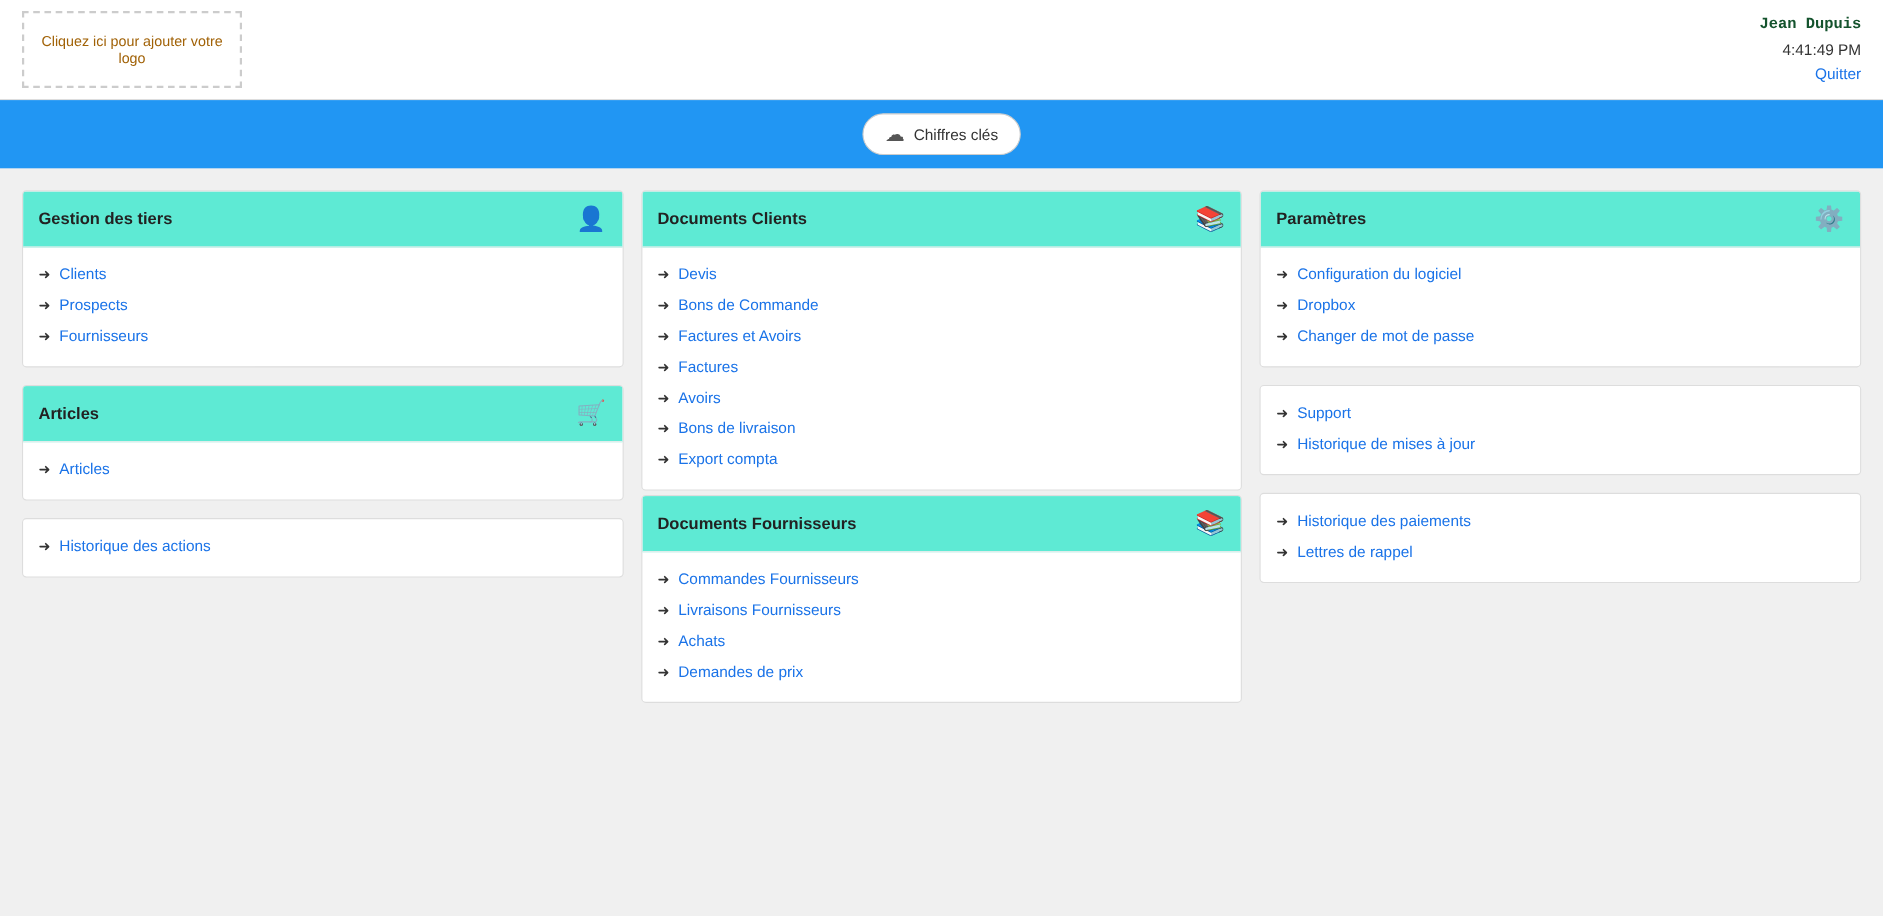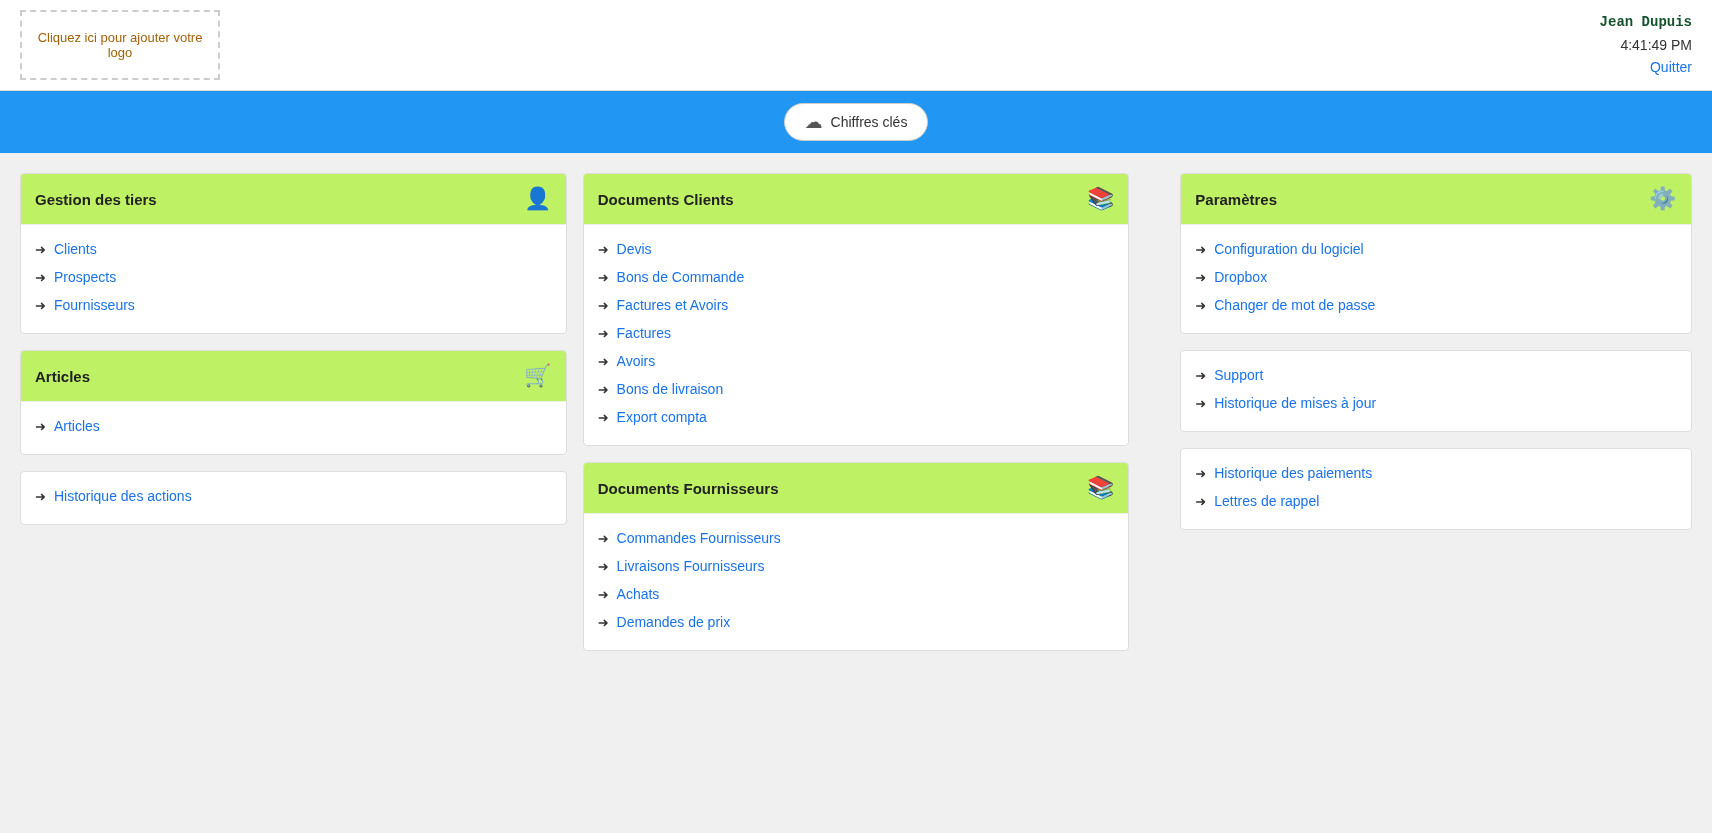--- a/index.html
+++ b/index.html
@@ -72,21 +72,21 @@
       border: 1px solid #ddd;
       border-radius: 4px;
       overflow: hidden;
     }
     .card-header {
       display: flex;
       align-items: center;
       justify-content: space-between;
       padding: 12px 14px;
       border-bottom: 1px solid #eee;
-      background: #bef264;
+      background: #5eead4;
     }
     .card-header-title {
       font-weight: bold;
       font-size: 15px;
       color: #222;
     }
     .card-icon {
       font-size: 22px;
     }
     .card-body {
@@ -103,22 +103,22 @@
       font-size: 14px;
     }
     .arrow {
       color: #333;
       font-size: 13px;
       flex-shrink: 0;
     }
 
     
     .col-left { display: flex; flex-direction: column; gap: 16px; }
-    .col-middle { display: flex; flex-direction: column; gap: 16px; }
-    .col-right { display: flex; flex-direction: column; gap: 16px; margin-left: 35px; }
+    .col-middle { display: flex; flex-direction: column; gap: 4px; }
+    .col-right { display: flex; flex-direction: column; gap: 16px; }
   </style>
 </head>
 <body>
 
 <div class="header">
   <div class="logo-placeholder">Cliquez ici pour ajouter votre logo</div>
   <div class="user-info">
     <div class="username">Jean Dupuis</div>
     <div class="time">4:41:49 PM</div>
     <a class="quit">Quitter</a>

